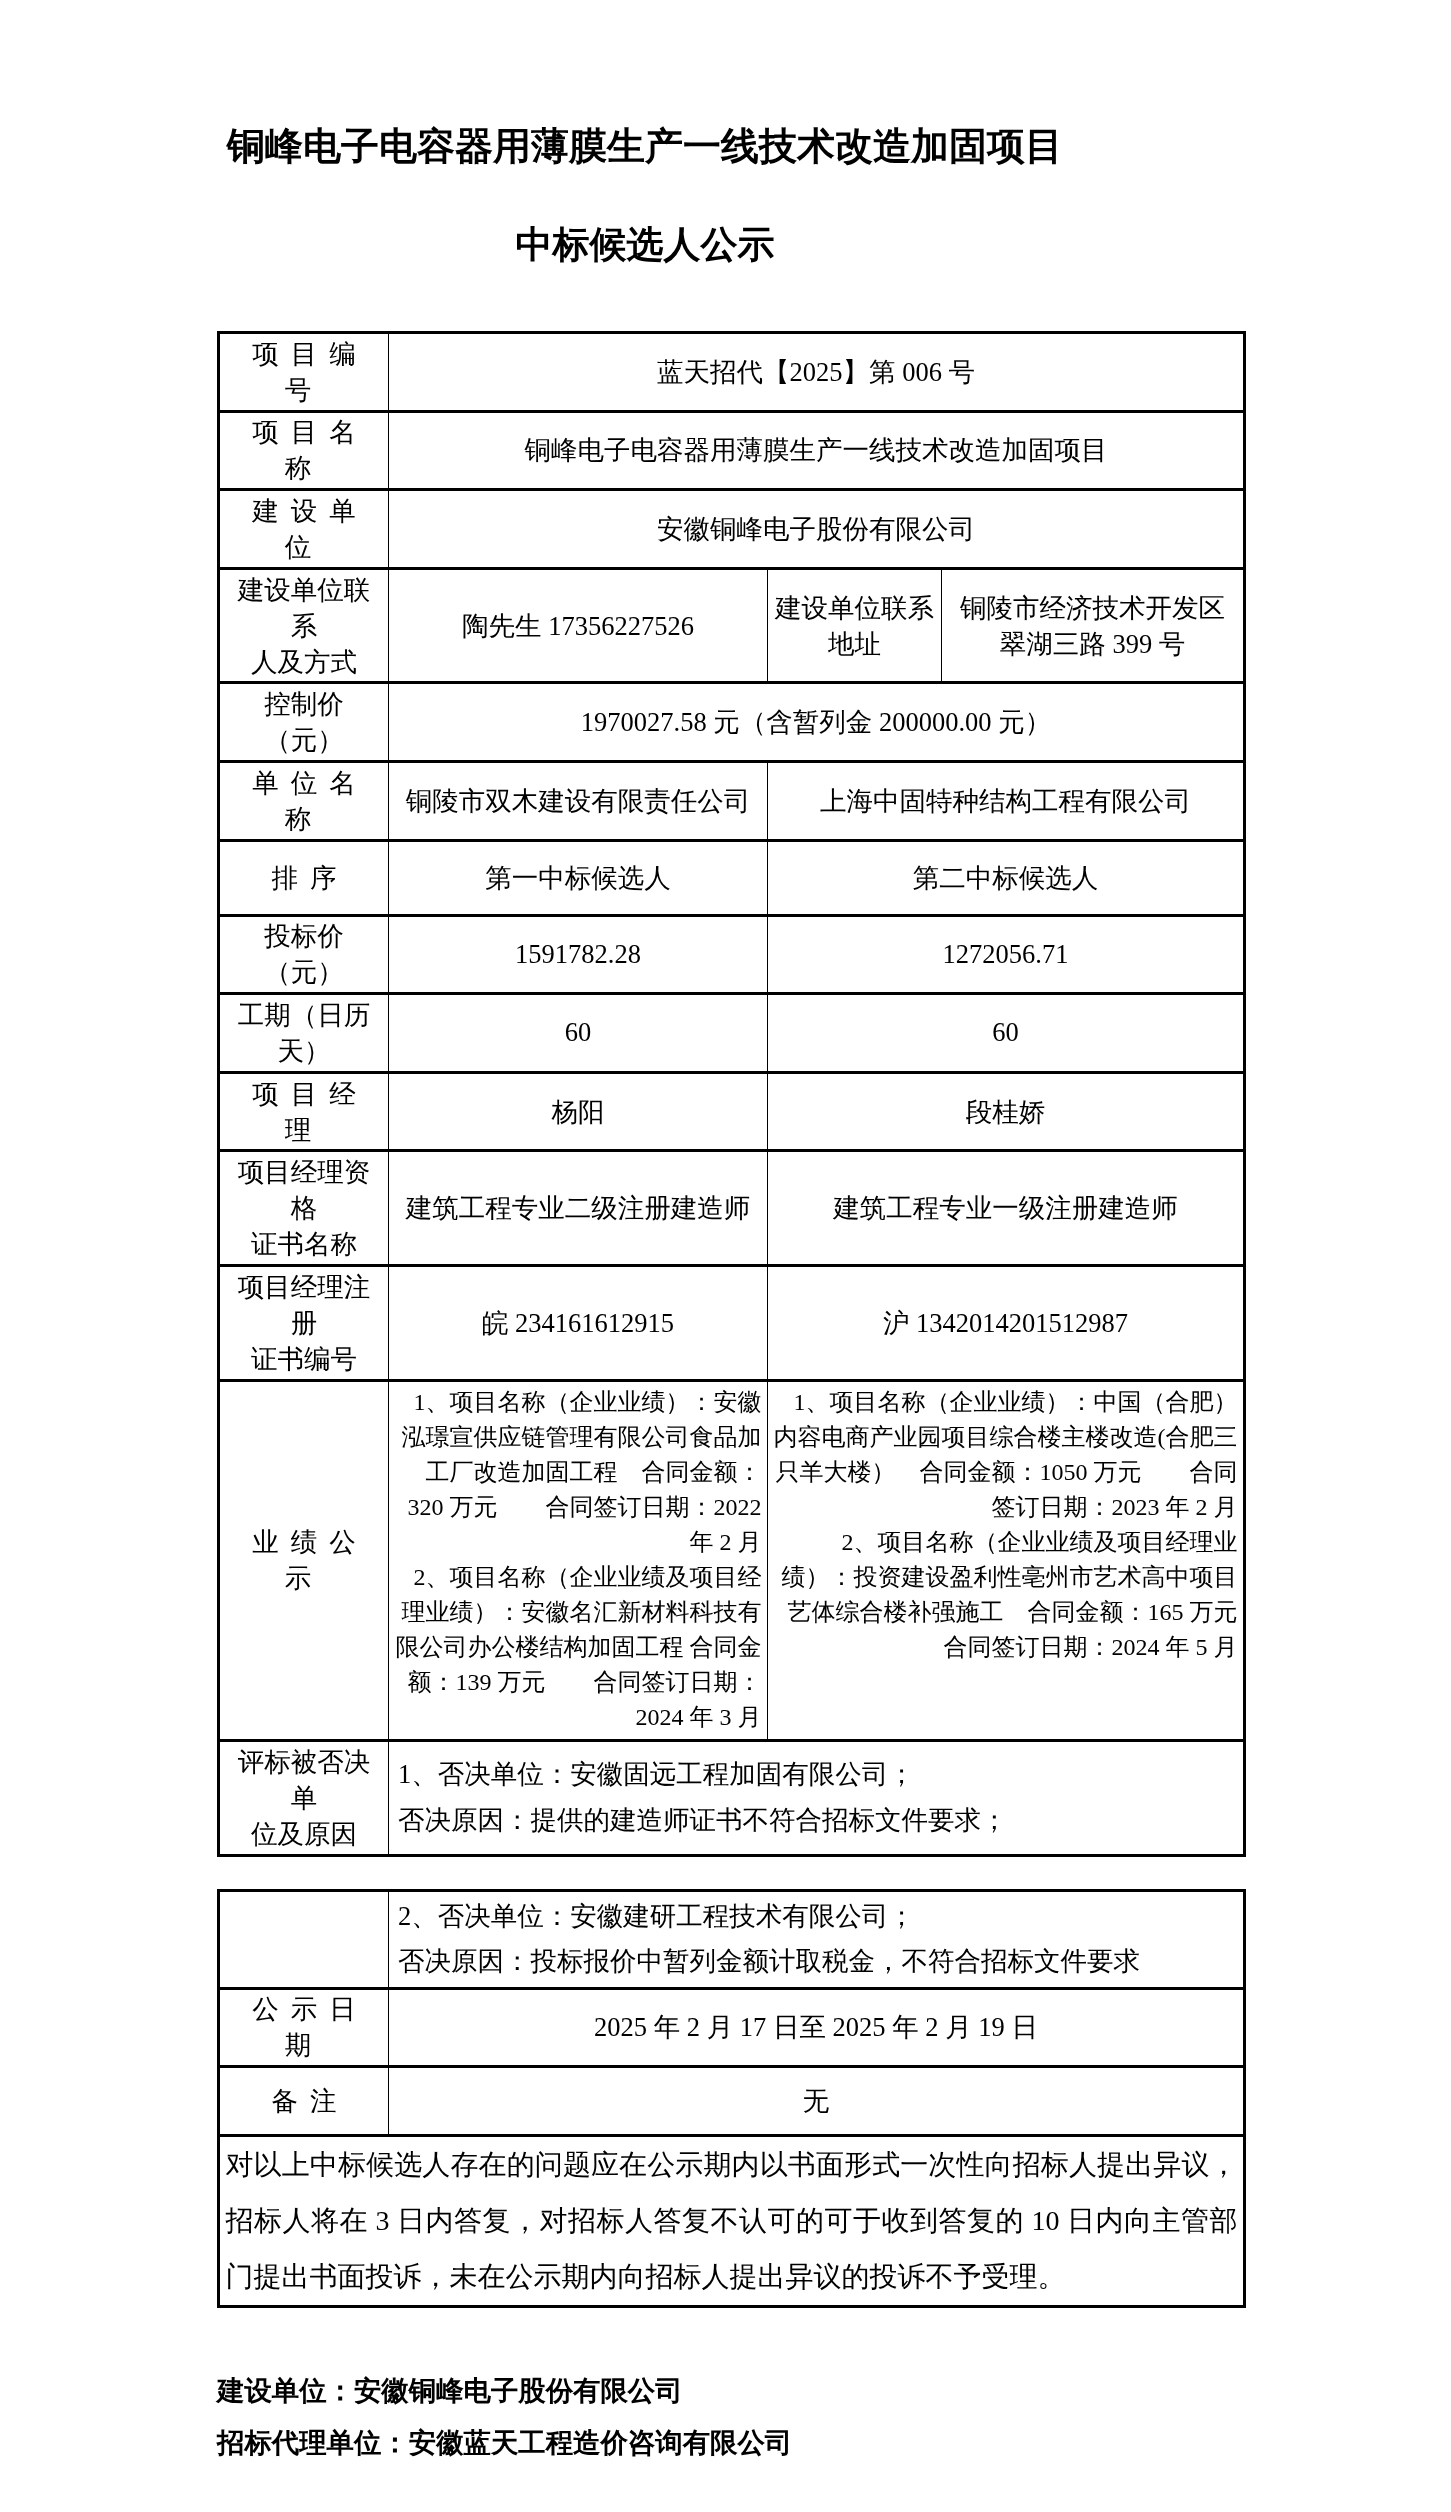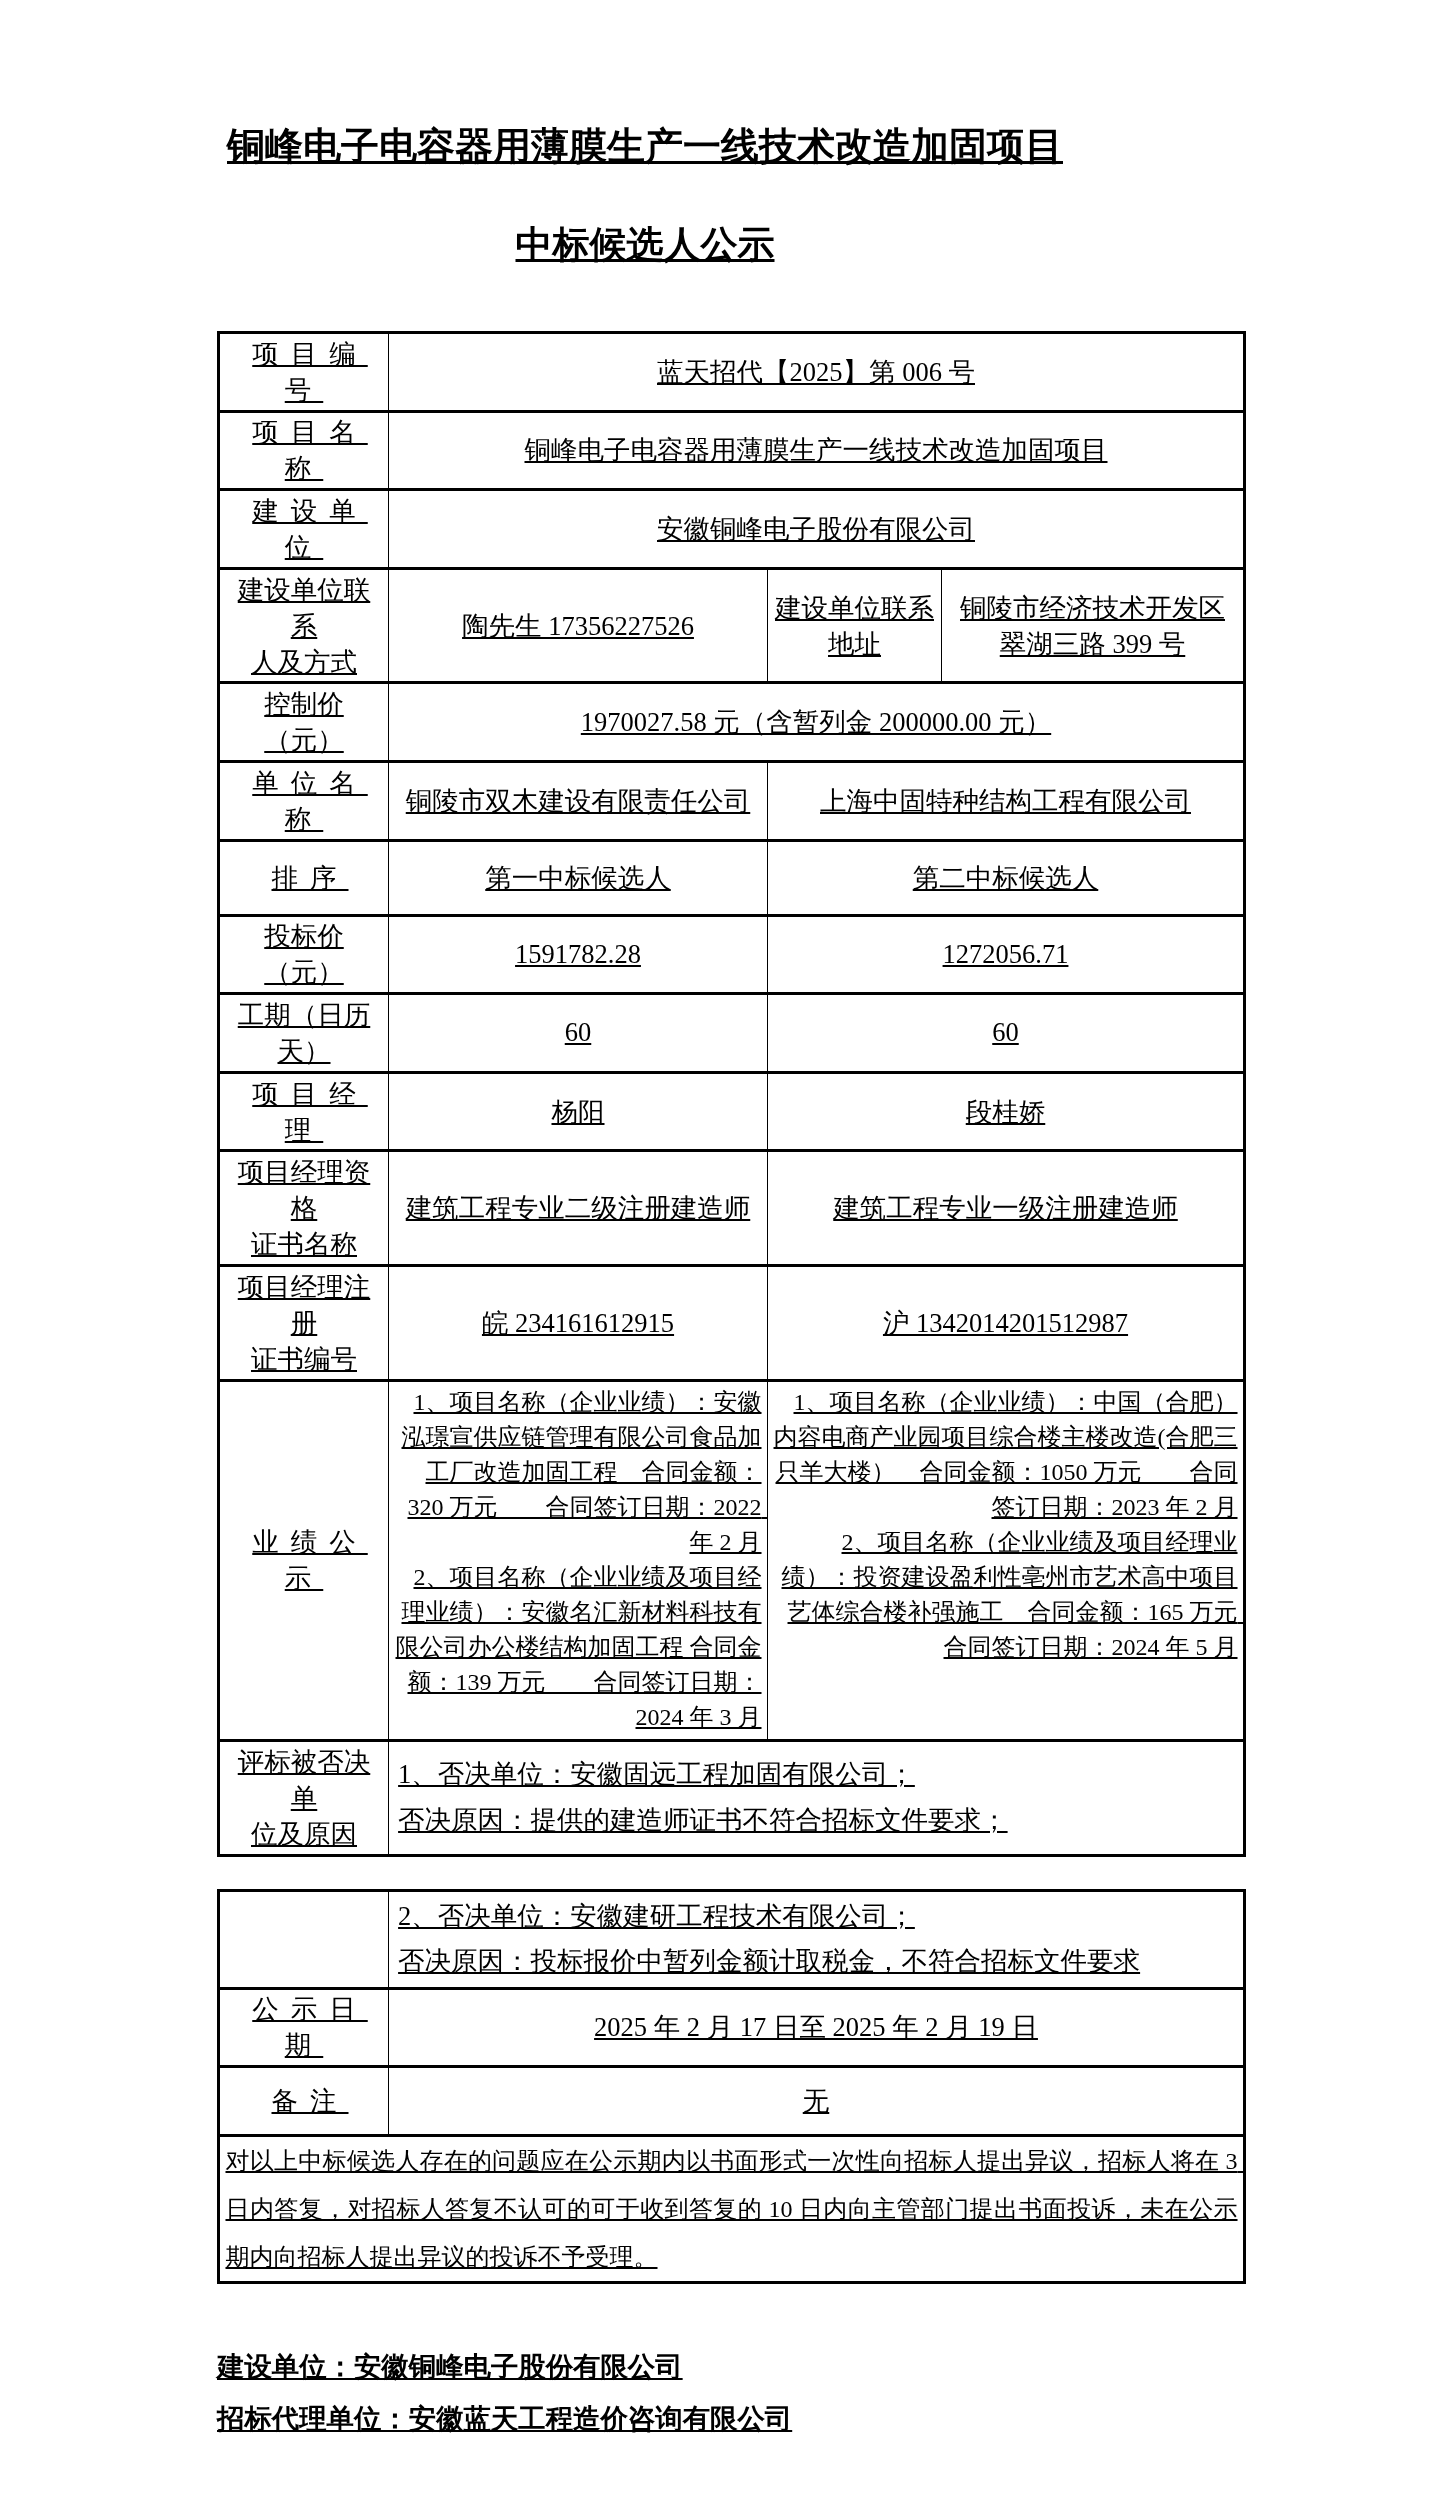--- a/index.html
+++ b/index.html
@@ -1,21 +1,21 @@
 <!DOCTYPE html>
 <html style="font-size:14.6px"><head>
 <meta charset="utf-8">
 <style>
   html,body{margin:0;padding:0;}
   body{
     width:1452px;height:2512px;background:#ffffff;color:#000000;
     font-family:"Liberation Serif","DejaVu Serif",serif;
     overflow:hidden;
   }
-  .wrap{width:856px;margin-left:217px;text-decoration:underline;}
+  .wrap{width:856px;margin-left:217px;}
   .title1{
     padding-top:124px;margin:0;text-align:center;
     font-size:38px;font-weight:bold;line-height:1.2;
   }
   .title2{
     margin:53px 0 0 0;text-align:center;
     font-size:37px;font-weight:bold;line-height:1.2;
   }
   table.t{
     border-collapse:collapse;table-layout:fixed;
@@ -33,21 +33,21 @@
   td.perf{
     text-align:right;vertical-align:top;
     font-size:24px;line-height:1.46;padding:3.7px 5.5px;
     white-space:pre-wrap;
   }
   td.reject{
     text-align:left;font-size:26.5px;line-height:1.72;
     padding-left:9.1px;white-space:pre-wrap;
   }
   td.notice{
-    text-align:justify;font-size:24px;line-height:2.0;
+    text-align:justify;font-size:28px;line-height:2.0;
     padding:0 5.5px;white-space:pre-wrap;
   }
   .footer{margin-top:57px;}
   .footer .fline{
     font-size:27.4px;font-weight:bold;line-height:52px;
     white-space:pre-wrap;
   }
 </style>
 </head>
 <body>

